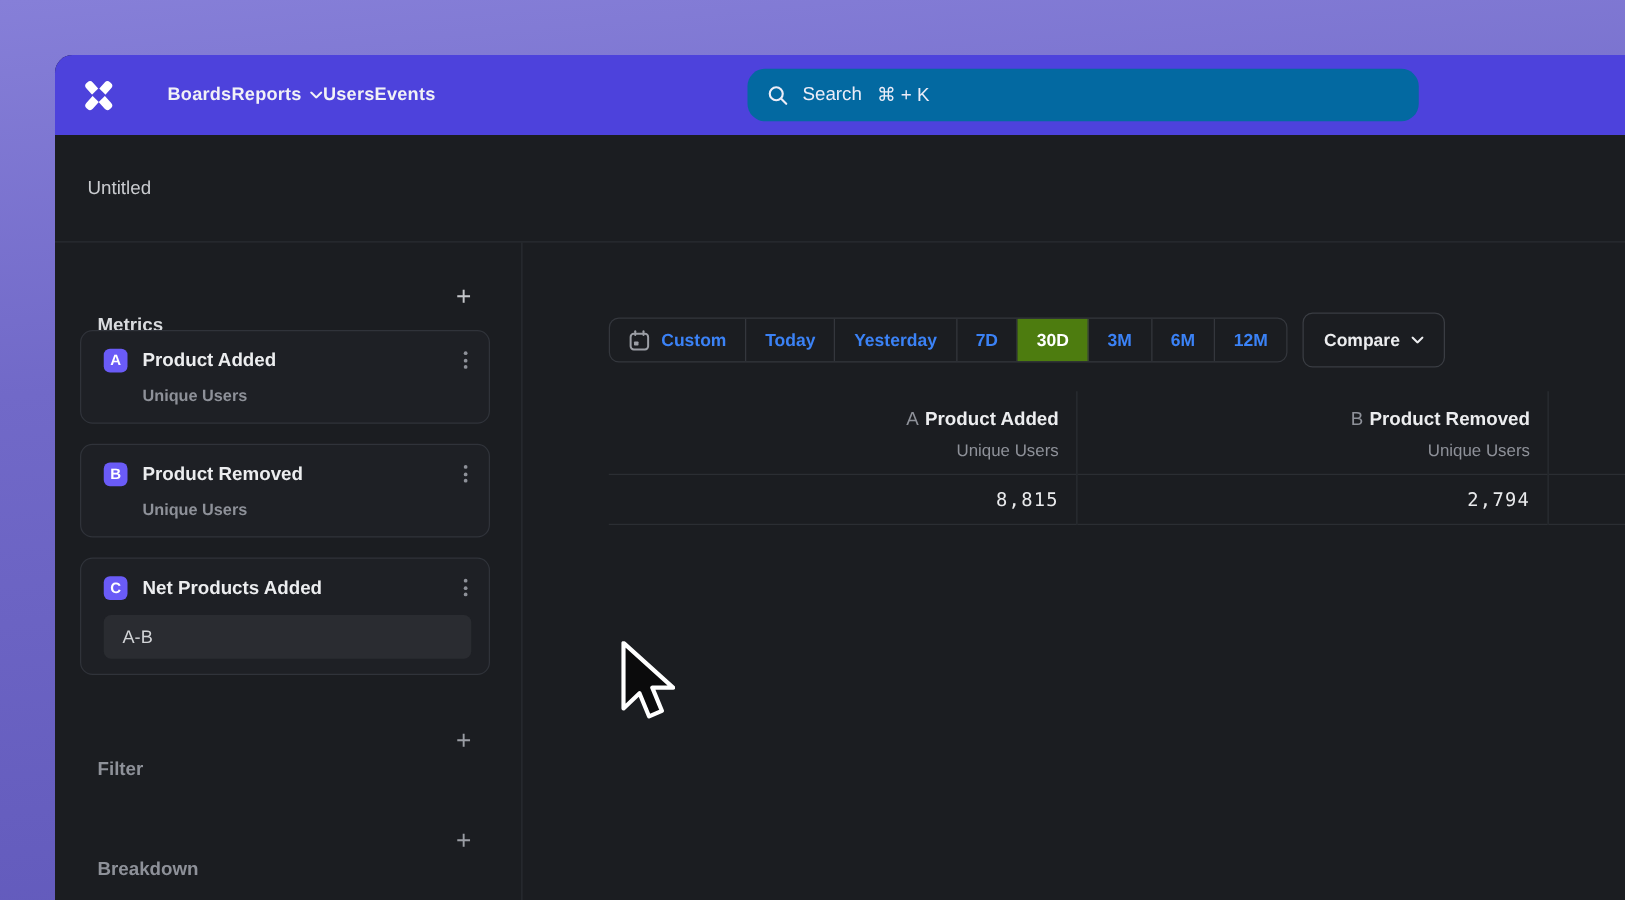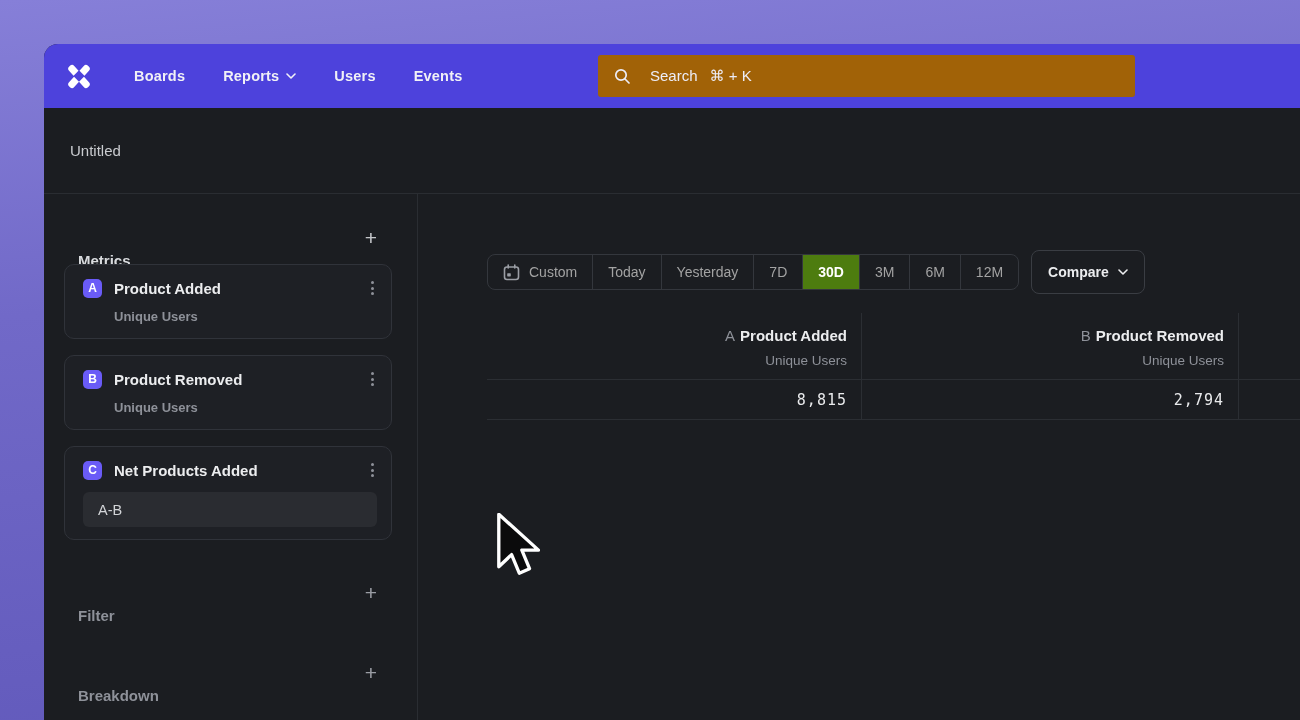--- a/index.html
+++ b/index.html
@@ -17,27 +17,27 @@
   
   .nav {
     height:64px; background:#4D42DC; display:flex; align-items:center;
     padding:0 0 0 18px; flex:0 0 auto;
   }
   .logo { width:34px; height:34px; position:relative; flex:0 0 auto; margin-right:38px; }
   .logo .bar { position:absolute; left:3px; top:14px; width:28px; height:7px; background:#FFFFFF; border-radius:3px; }
   .logo .bar.b1 { transform:rotate(48deg); }
   .logo .bar.b2 { transform:rotate(-48deg); }
   .logo .gap { position:absolute; left:13px; top:13px; width:8px; height:8px; background:#4D42DC; transform:rotate(45deg); }
-  .nav-items { display:flex; align-items:center; gap:38px; }
+  .nav-items { display:flex; align-items:center; }
   .nav-item { color:#F1F1F6; font-size:14.5px; font-weight:bold; letter-spacing:.2px; display:flex; align-items:center; gap:7px; cursor:default; }
   .chev { width:10px; height:6px; display:inline-block; }
   .search {
     margin-left:auto; margin-right:165px; width:537px; height:42px;
-    background:#a16207; border-radius:3px; display:flex; align-items:center;
-    padding:0 16px; gap:19px;
+    background:#0369a1; border-radius:14px; display:flex; align-items:center;
+    padding:0 16px; gap:11px;
   }
   .search-text { color:#EDEDF8; font-size:15px; display:flex; gap:12px; }
   
   .report-header {
     height:86px; border-bottom:1px solid #2A2D32; display:flex; align-items:center;
     padding-left:26px; flex:0 0 auto;
   }
   .report-title { color:#C9CBCF; font-size:15px; }
   
   .content { flex:1; display:flex; min-height:0; }
@@ -70,22 +70,22 @@
   .gap-breakdown { margin-top:52px; }
   
   .main { flex:1; min-width:0; padding:56px 0 0 69px; }
   .toolbar { display:flex; align-items:center; gap:12px; }
   .segmented {
     display:flex; border:1px solid #34373D; border-radius:8px; height:36px;
     overflow:hidden; align-items:stretch;
   }
   .segment {
     display:flex; align-items:center; justify-content:center; gap:9px;
-    color:#a3a3a3; font-size:14px; padding:0 15px; border-right:1px solid #34373D;
-    cursor:pointer; white-space:nowrap;
+    color:#3b82f6; font-size:14px; padding:0 15px; border-right:1px solid #34373D;
+    cursor:pointer; white-space:nowrap;font-weight:bold;
   }
   .segment:last-child { border-right:none; }
   .segment.selected { background:#4d7c0f; color:#FFFFFF; font-weight:bold; }
   .compare-btn {
     height:44px; border:1px solid #3A3D43; border-radius:8px; display:flex;
     align-items:center; gap:9px; padding:0 16px; color:#ECEDEF; font-size:14px;
     font-weight:bold; cursor:pointer;
   }
   
   .table { margin-top:19px; display:flex; width:calc(100% + 0px); }

